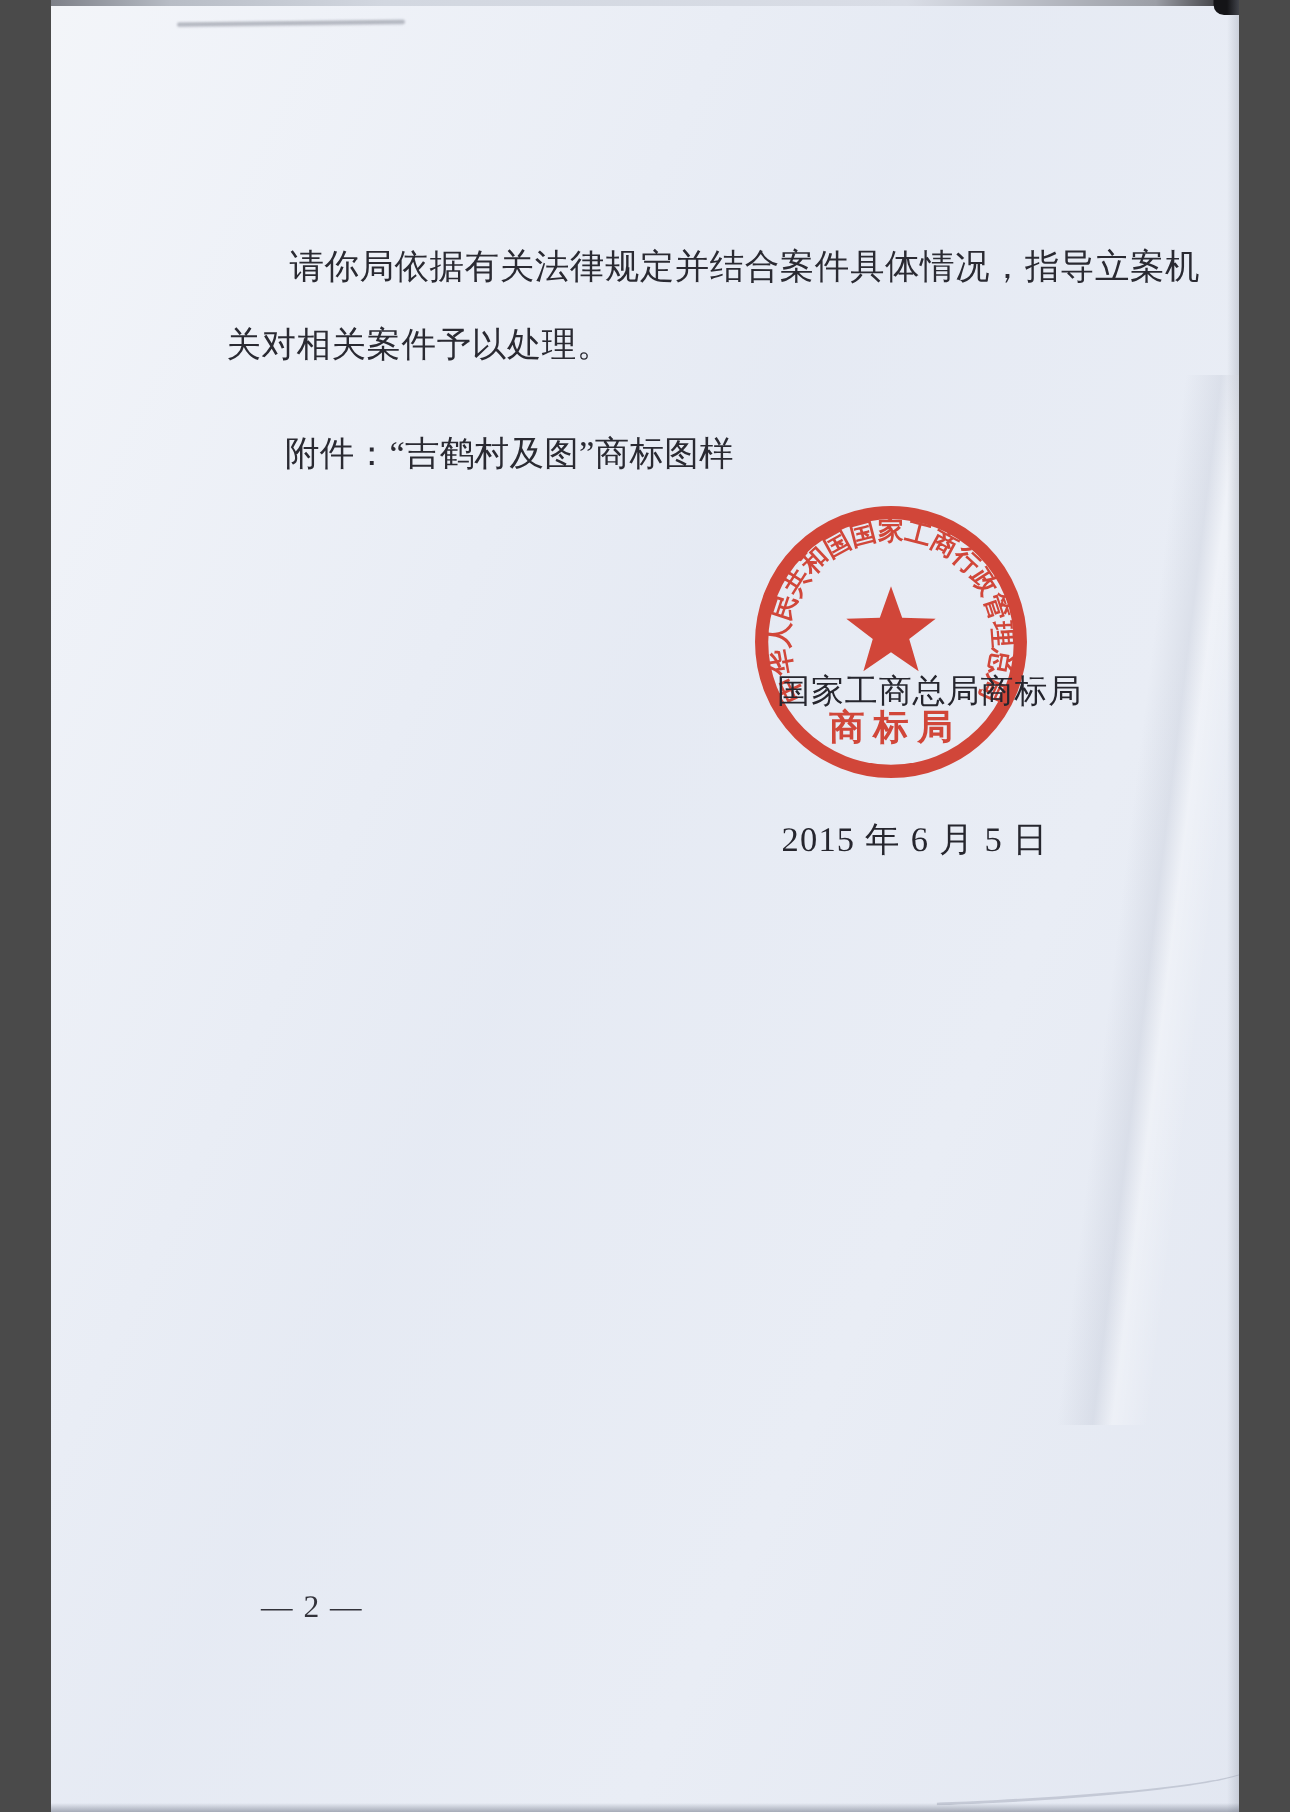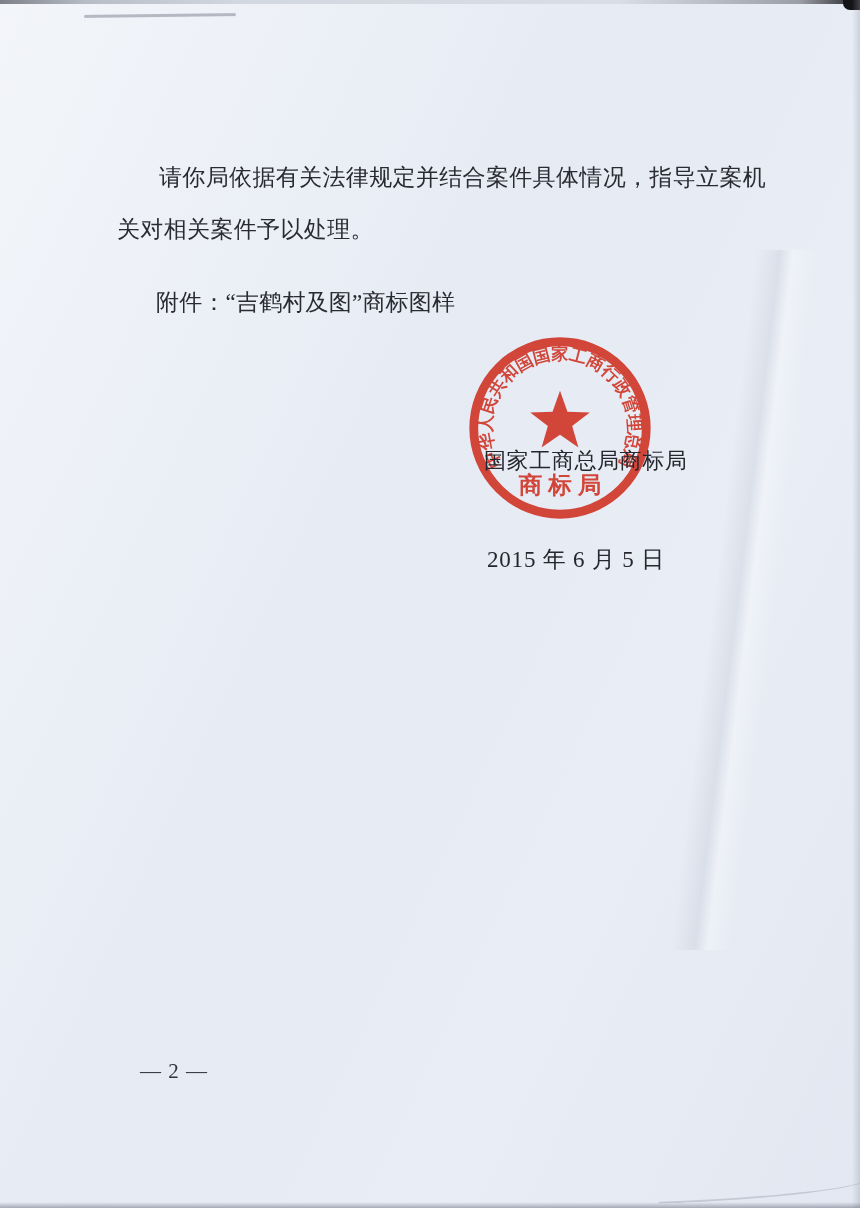--- a/index.html
+++ b/index.html
@@ -1,18 +1,18 @@
 <!DOCTYPE html>
 <html><head>
 <meta charset="utf-8">
 <style>
   html,body{margin:0;padding:0;background:#4a4a4a;}
   .page{
     position:relative;
-    width:860px;height:1208px;
+    width:792px;height:1208px;
     margin:0 auto;
     background-color:#e9edf5;
     background-image:linear-gradient(115deg, rgba(255,255,255,0.45) 0%, rgba(222,228,240,0.30) 45%, rgba(233,237,245,0.10) 70%, rgba(214,220,234,0.35) 100%);
     overflow:hidden;
     font-family:"Liberation Serif","DejaVu Serif",serif;
     color:#2a2a32;
   }
   
   .art-top-edge{position:absolute;top:0;left:0;width:100%;height:4px;
     background:linear-gradient(to right,#7d8088,#b7bcc5 10%,#d2d7e0 28%,#d9dde6 72%,#9b9ea6 93%,#232326 100%);}

